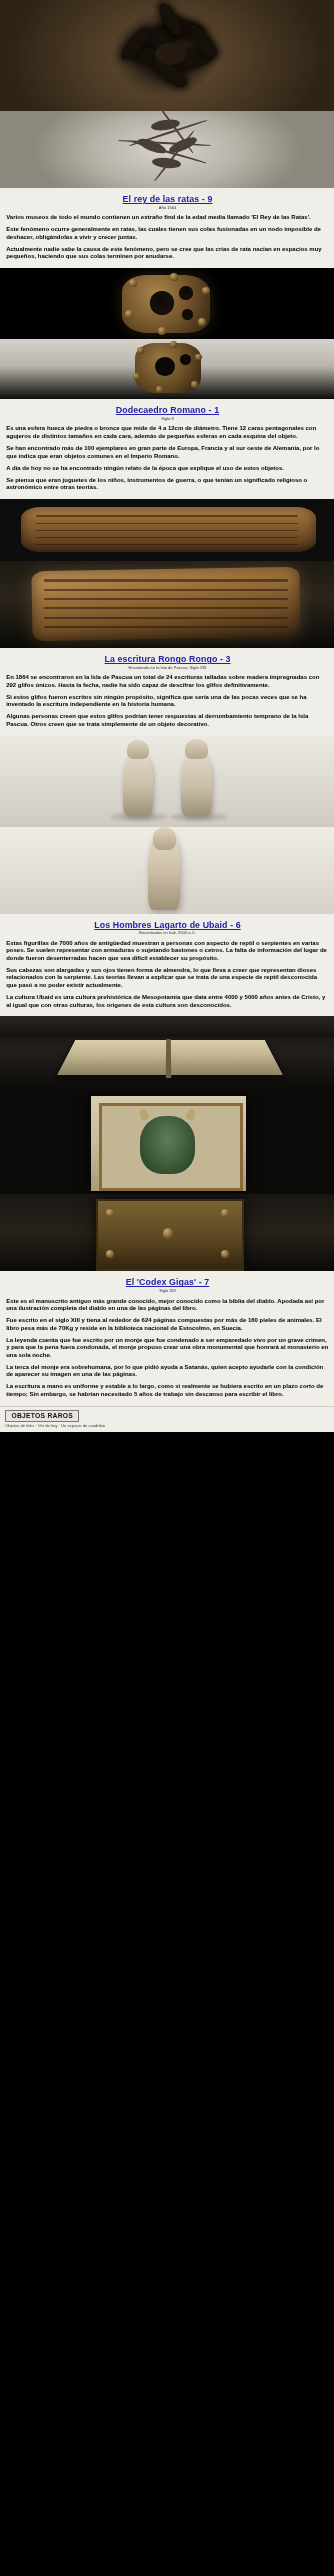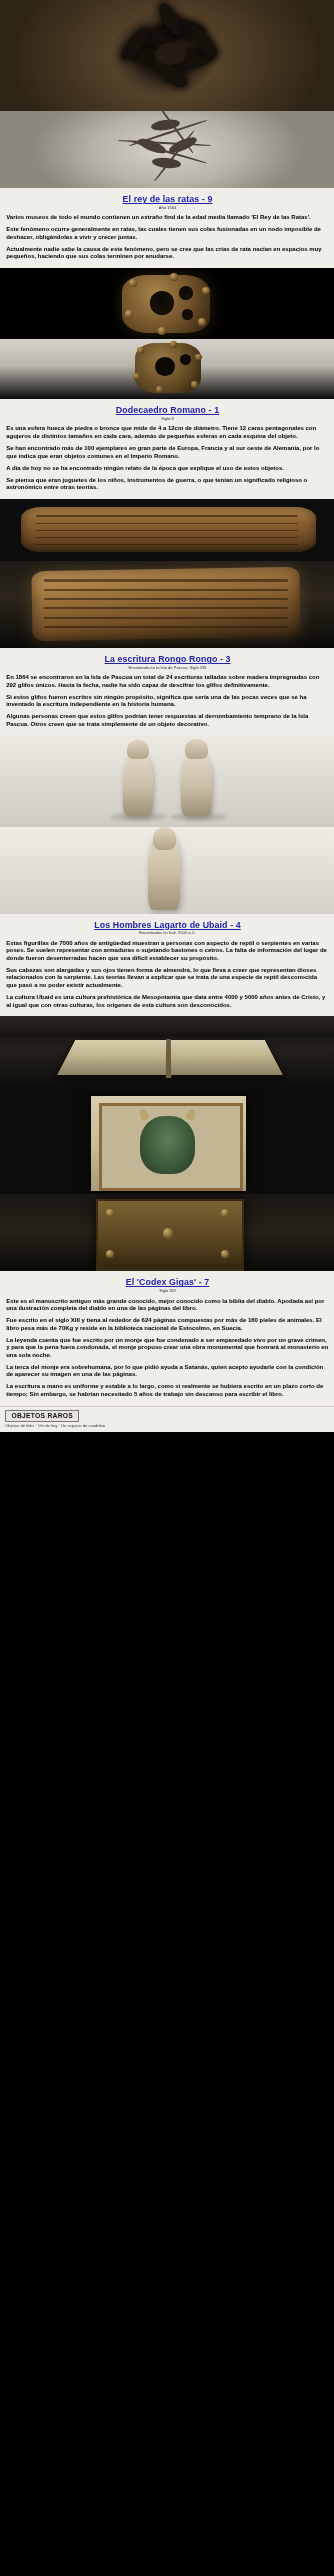--- a/index.html
+++ b/index.html
@@ -341,21 +341,21 @@
     <div class="fig" style="left:181px;top:17.5px;width:31px;height:63px;"></div>
     <div class="head" style="left:185px;top:3.1px;width:23px;height:20.6px;"></div>
   </div>
 
   <div class="photo art-ubaid2">
     <div class="fig"></div>
     <div class="head"></div>
   </div>
 
   <div class="panel">
-    <div class="title">Los Hombres Lagarto de Ubaid - 4</div>
+    <div class="title">Los Hombres Lagarto de Ubaid - 6</div>
     <div class="subtitle">Encontrados en Irak, 5500 a.C.</div>
     <p>Estas figurillas de 7000 años de antigüedad muestran a personas con aspecto de reptil o serpientes en varias poses. Se suelen representar con armaduras o sujetando bastones o cetros. La falta de información del lugar de donde fueron desenterradas hacen que sea difícil establecer su propósito.</p>
     <p>Sus cabezas son alargadas y sus ojos tienen forma de almendra, lo que lleva a creer que representan dioses relacionados con la serpiente. Las teorías llevan a explicar que se trata de una especie de reptil desconocida que pasó a no poder existir actualmente.</p>
     <p>La cultura Ubaid es una cultura prehistórica de Mesopotamia que data entre 4000 y 5000 años antes de Cristo, y al igual que con otras culturas, los orígenes de esta cultura son desconocidos.</p>
   </div>
 
   <div class="photo art-codex1">
     <div class="wall"></div>
     <div class="book"></div>
     <div class="spine"></div>

